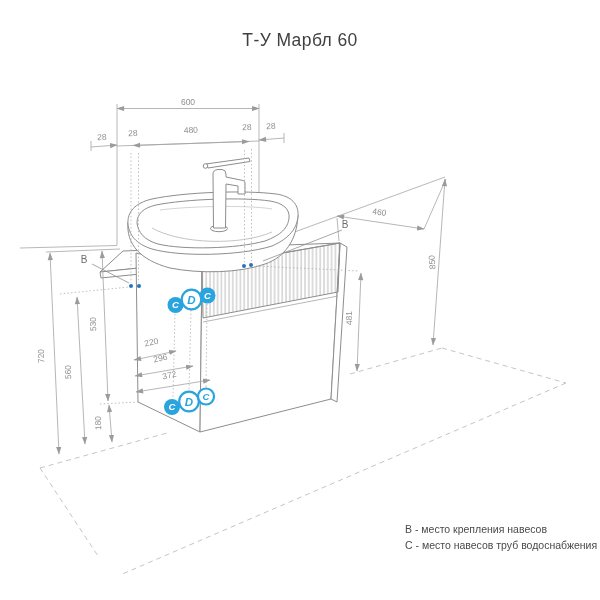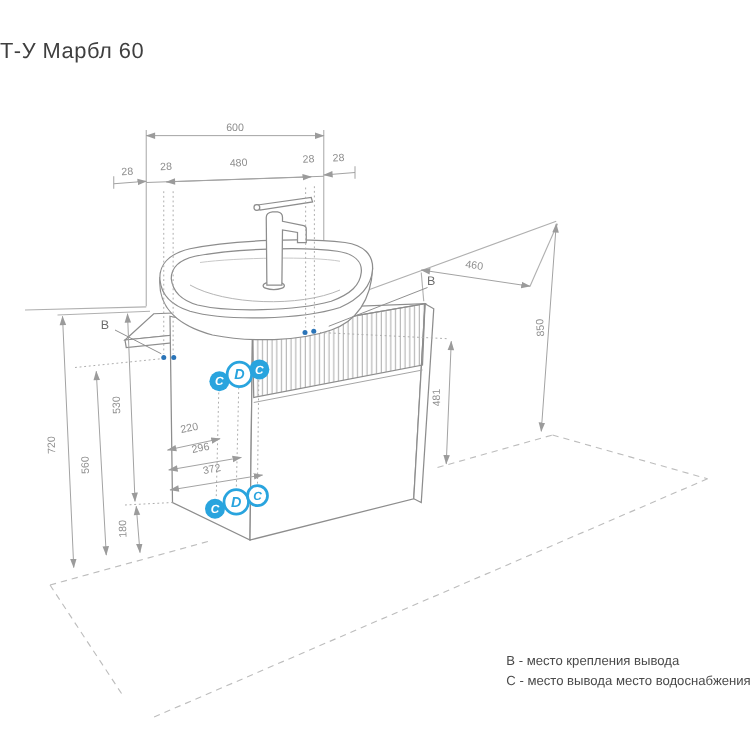--- a/index.html
+++ b/index.html
@@ -1,21 +1,21 @@
 <!DOCTYPE html>
 <html><head>
 <meta charset="utf-8">
 <style>
   html,body{margin:0;padding:0;background:#ffffff;}
   .stage{
     position:relative;width:600px;height:600px;background:#ffffff;overflow:hidden;
     font-family:"Liberation Sans", sans-serif;
   }
   .title{
-    position:absolute;top:30px;left:0;width:600px;
+    position:absolute;top:30px;left:0;width:600px;text-align:center;
     font-size:17.5px;color:#3f3f3f;letter-spacing:.4px;
   }
   .legend{
     position:absolute;left:405px;top:521px;
     font-size:10.5px;color:#4a4a4a;line-height:16px;white-space:nowrap;
   }
   svg text{font-family:"Liberation Sans", sans-serif;}
   .dimtxt{font-size:8.5px;fill:#8f8f8f;}
   .lbltxt{font-size:10px;fill:#6d6d6d;}
   .mletter{font-weight:bold;font-style:italic;}
@@ -166,17 +166,17 @@
       <text class="mletter" x="172" y="410.4" font-size="9.5" fill="#ffffff" text-anchor="middle">C</text>
       <circle cx="189" cy="401.5" r="9.8" fill="#ffffff" stroke="#29a4de" stroke-width="2.2"></circle>
       <text class="mletter" x="189" y="405.6" font-size="11.5" fill="#29a4de" text-anchor="middle">D</text>
       <circle cx="206" cy="396.5" r="8" fill="#ffffff" stroke="#29a4de" stroke-width="2.2"></circle>
       <text class="mletter" x="206" y="399.9" font-size="9.5" fill="#29a4de" text-anchor="middle">C</text>
     </g>
   </svg>
 
   
   <div class="legend">
-    <div>В - место крепления вывода</div>
-    <div>С - место вывода место водоснабжения</div>
+    <div>В - место крепления навесов</div>
+    <div>С - место навесов труб водоснабжения</div>
   </div>
 
 </div>
 
 </body></html>

